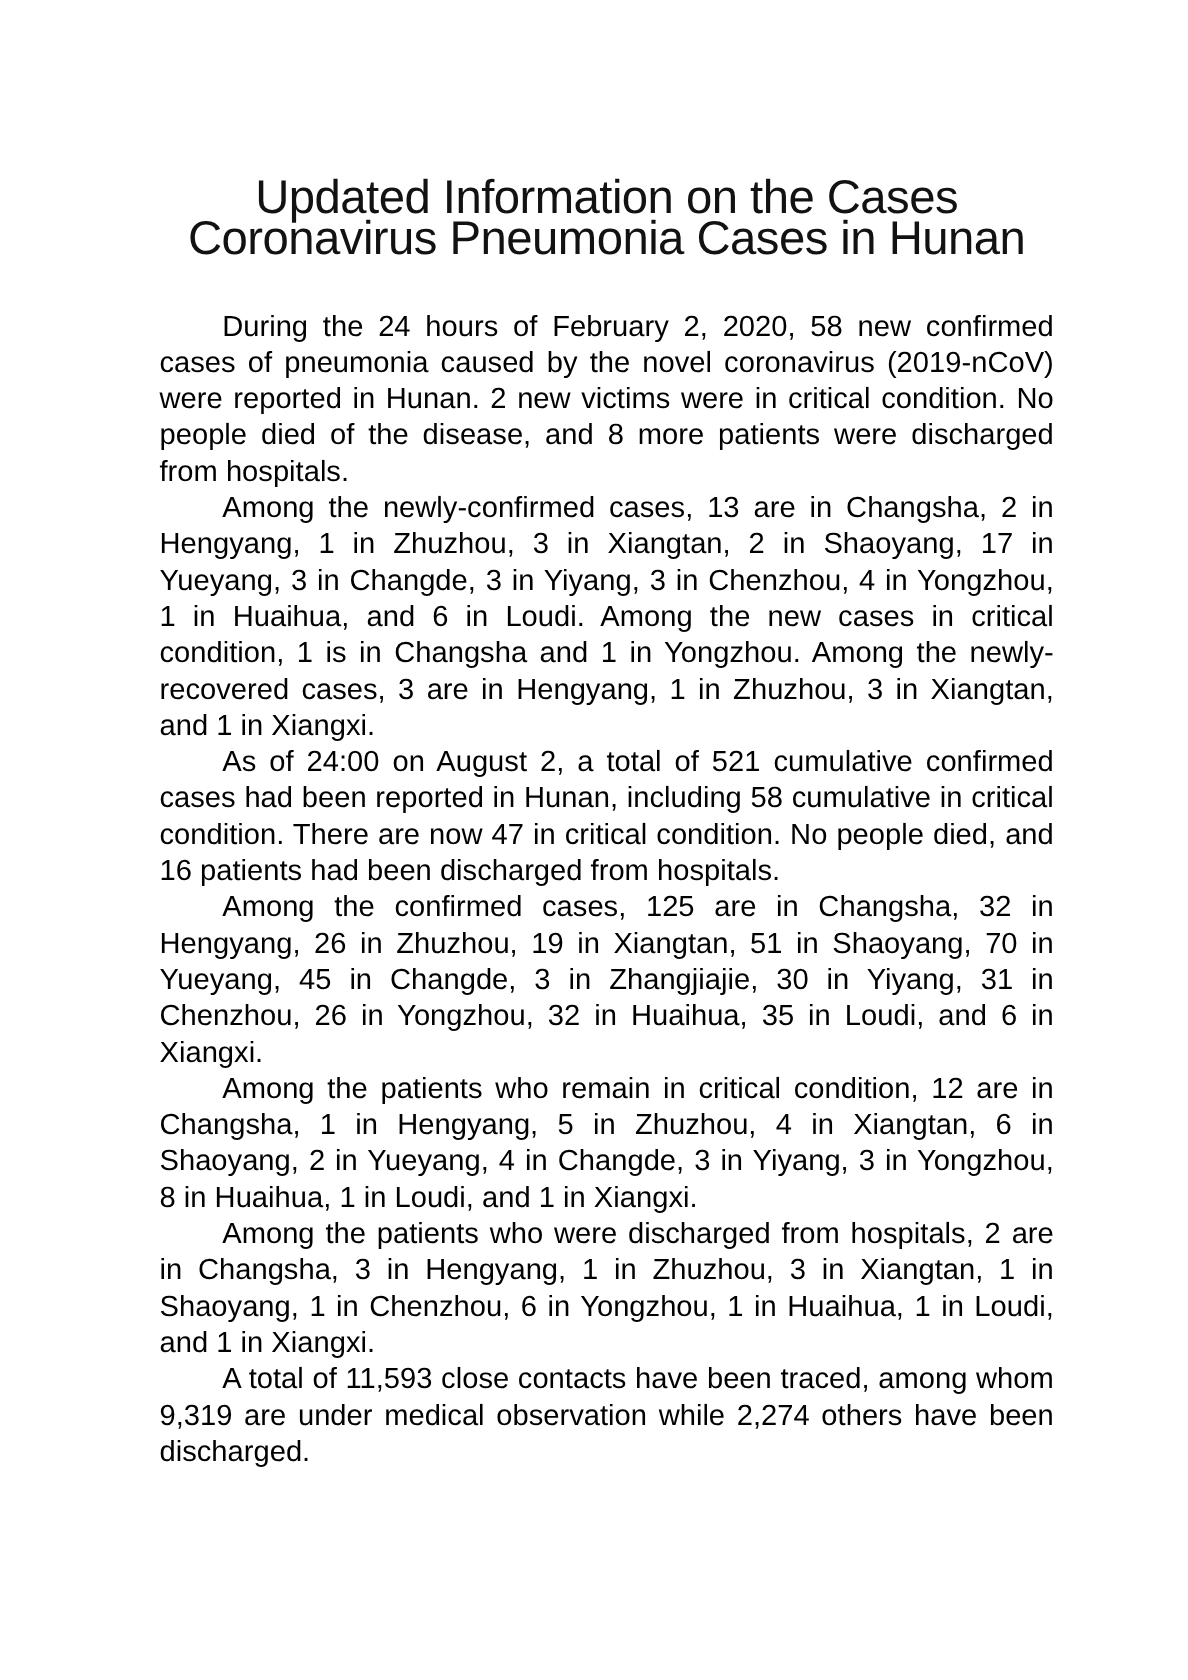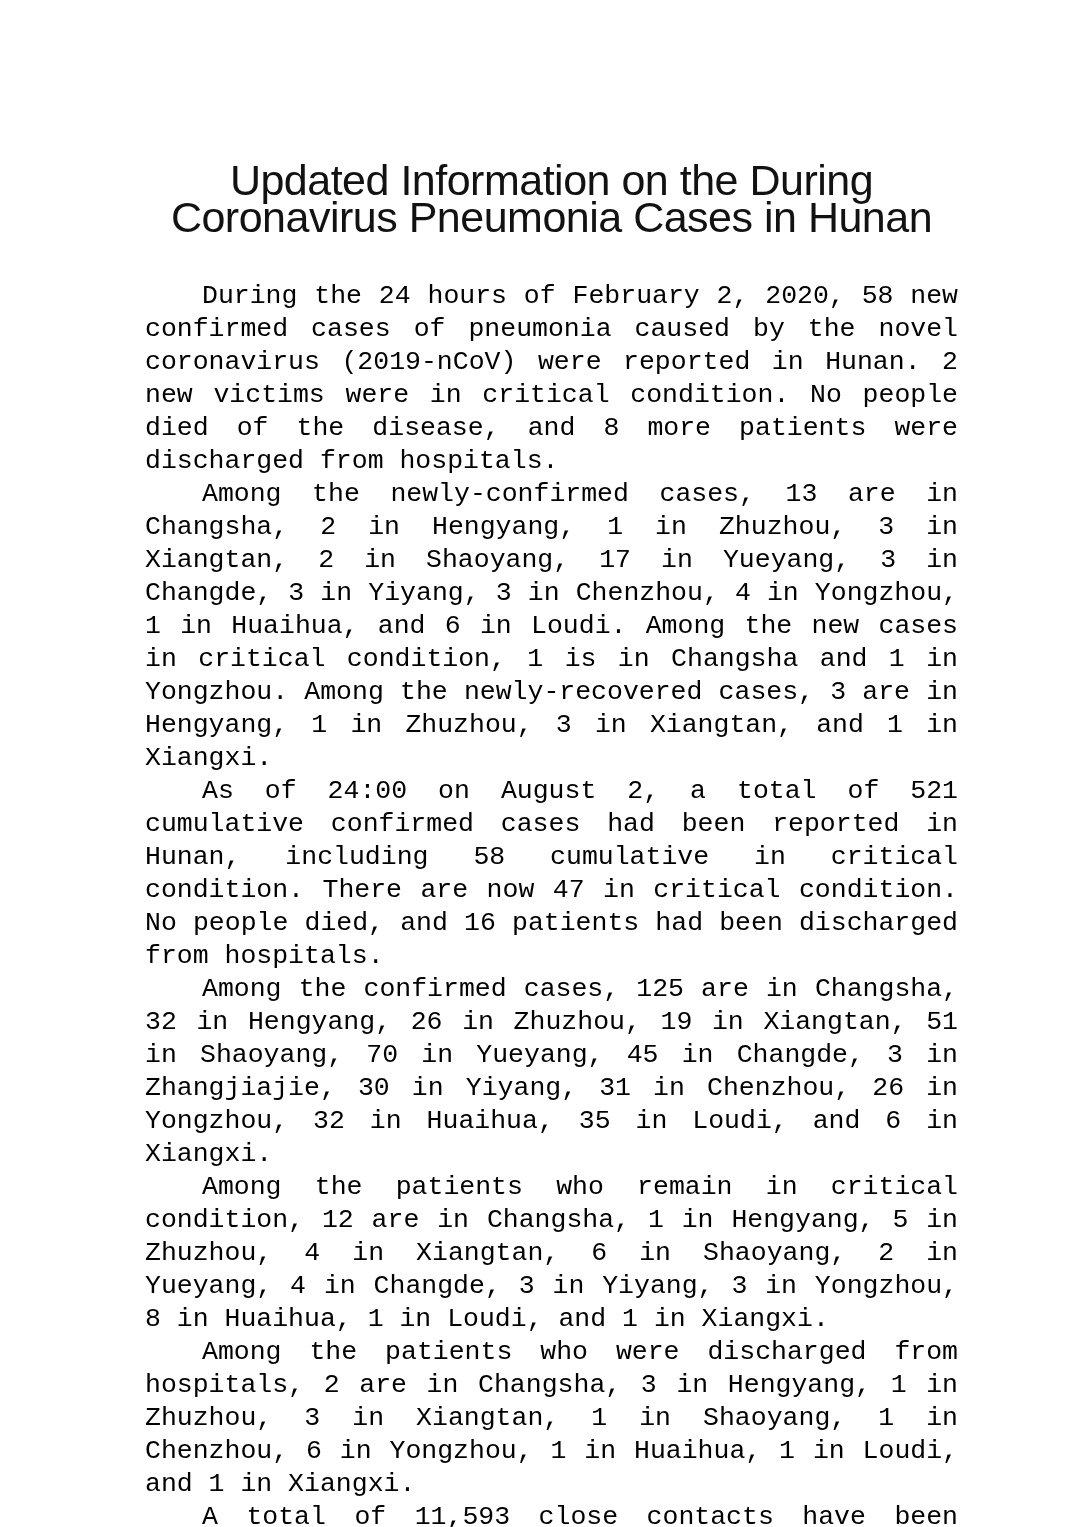--- a/index.html
+++ b/index.html
@@ -25,36 +25,36 @@
     letter-spacing: -0.5px;
     color: #121212;
     text-align: center;
     margin: 0 0 44px 0;
   }
   .doc-title .title-line {
     display: block;
     white-space: nowrap;
   }
   .doc-body p {
-    font-family: Liberation Mono, monospace;
+    font-family: Liberation Sans, sans-serif;
     font-size: 26.5px;
     line-height: 33px;
     color: #000000;
     text-align: justify;
     text-indent: 57px;
     margin: 0;
     padding: 0;
   }
 </style>
 </head>
 <body>
 
 <div class="page">
   <h1 class="doc-title">
-    <span class="title-line">Updated Information on the During</span>
+    <span class="title-line">Updated Information on the Cases</span>
     <span class="title-line">Coronavirus Pneumonia Cases in Hunan</span>
   </h1>
   <div class="doc-body">
     <p>During the 24 hours of February 2, 2020, 58 new confirmed cases of pneumonia caused by the novel coronavirus (2019-nCoV) were reported in Hunan. 2 new victims were in critical condition. No people died of the disease, and 8 more patients were discharged from hospitals.</p>
     <p>Among the newly-confirmed cases, 13 are in Changsha, 2 in Hengyang, 1 in Zhuzhou, 3 in Xiangtan, 2 in Shaoyang, 17 in Yueyang, 3 in Changde, 3 in Yiyang, 3 in Chenzhou, 4 in Yongzhou, 1 in Huaihua, and 6 in Loudi. Among the new cases in critical condition, 1 is in Changsha and 1 in Yongzhou. Among the newly-recovered cases, 3 are in Hengyang, 1 in Zhuzhou, 3 in Xiangtan, and 1 in Xiangxi.</p>
     <p>As of 24:00 on August 2, a total of 521 cumulative confirmed cases had been reported in Hunan, including 58 cumulative in critical condition. There are now 47 in critical condition. No people died, and 16 patients had been discharged from hospitals.</p>
     <p>Among the confirmed cases, 125 are in Changsha, 32 in Hengyang, 26 in Zhuzhou, 19 in Xiangtan, 51 in Shaoyang, 70 in Yueyang, 45 in Changde, 3 in Zhangjiajie, 30 in Yiyang, 31 in Chenzhou, 26 in Yongzhou, 32 in Huaihua, 35 in Loudi, and 6 in Xiangxi.</p>
     <p>Among the patients who remain in critical condition, 12 are in Changsha, 1 in Hengyang, 5 in Zhuzhou, 4 in Xiangtan, 6 in Shaoyang, 2 in Yueyang, 4 in Changde, 3 in Yiyang, 3 in Yongzhou, 8 in Huaihua, 1 in Loudi, and 1 in Xiangxi.</p>
     <p>Among the patients who were discharged from hospitals, 2 are in Changsha, 3 in Hengyang, 1 in Zhuzhou, 3 in Xiangtan, 1 in Shaoyang, 1 in Chenzhou, 6 in Yongzhou, 1 in Huaihua, 1 in Loudi, and 1 in Xiangxi.</p>
     <p>A total of 11,593 close contacts have been traced, among whom 9,319 are under medical observation while 2,274 others have been discharged.</p>

